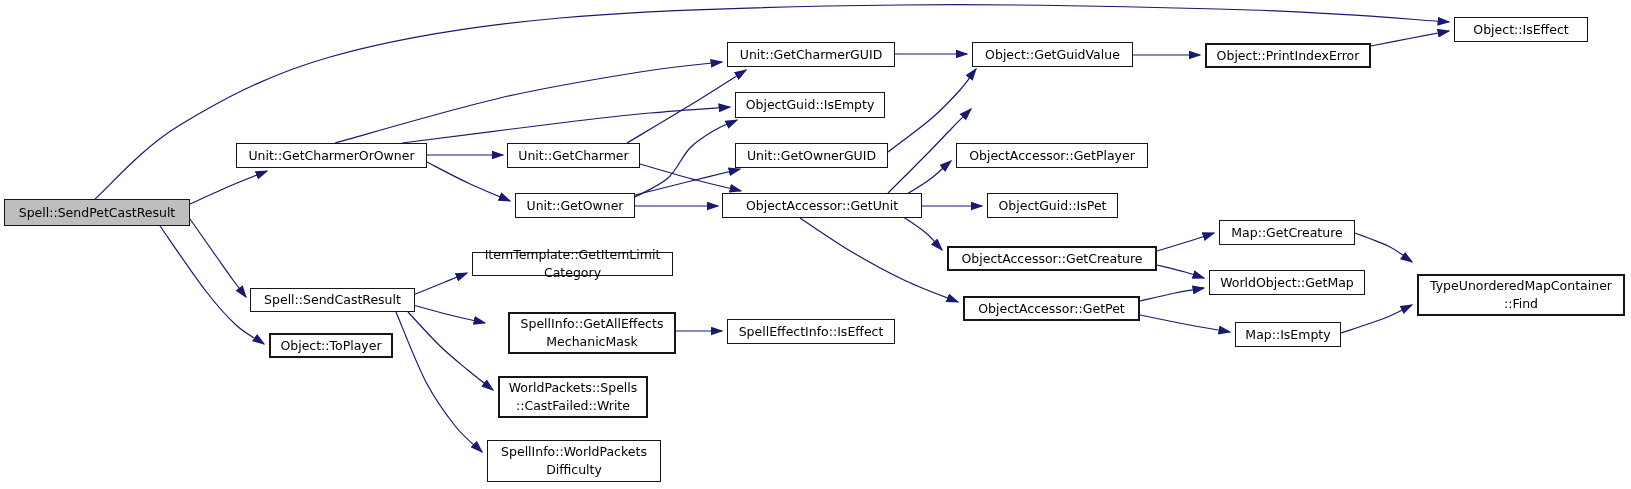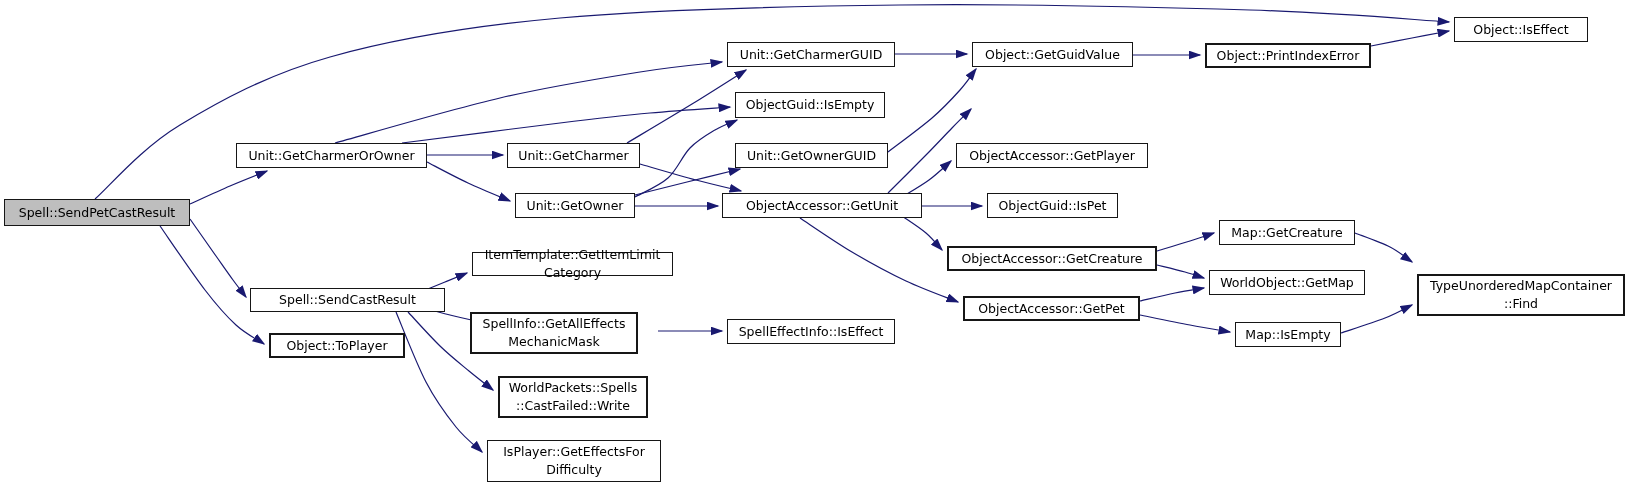--- a/index.html
+++ b/index.html
@@ -131,38 +131,38 @@
     <div class="node" style="left: 1209px; top: 270px; width: 156px; height: 25px;">
       <div>WorldObject::GetMap</div>
     </div>
     <div class="node" style="left: 1235px; top: 322px; width: 106px; height: 25px;">
       <div>Map::IsEmpty</div>
     </div>
     <div class="node bold" style="left: 1417px; top: 262px; width: 208px; height: 42px; margin-top: 12px;">
       <div>TypeUnorderedMapContainer</div>
       <div>::Find</div>
     </div>
-    <div class="node" style="left: 250px; top: 288px; width: 195px; height: 24px;">
+    <div class="node" style="left: 250px; top: 288px; width: 165px; height: 24px;">
       <div>Spell::SendCastResult</div>
     </div>
-    <div class="node bold" style="left: 269px; top: 333px; width: 136px; height: 25px; text-align: center;">
+    <div class="node bold" style="left: 269px; top: 333px; width: 124px; height: 25px; text-align: center;">
       <div>Object::ToPlayer</div>
     </div>
     <div class="node" style="left: 472px; top: 246px; width: 201px; height: 24px; margin-top: 6px;">
       <div>ItemTemplate::GetItemLimit</div>
       <div>Category</div>
     </div>
-    <div class="node bold" style="left: 470px; top: 312px; width: 168px; height: 42px;">
+    <div class="node bold" style="left: 508px; top: 312px; width: 168px; height: 42px;">
       <div>SpellInfo::GetAllEffects</div>
       <div>MechanicMask</div>
     </div>
     <div class="node" style="left: 727px; top: 319px; width: 168px; height: 25px;">
       <div>SpellEffectInfo::IsEffect</div>
     </div>
     <div class="node bold" style="left: 498px; top: 376px; width: 150px; height: 42px; justify-content: center;">
       <div>WorldPackets::Spells</div>
       <div>::CastFailed::Write</div>
     </div>
     <div class="node" style="left: 487px; top: 440px; width: 174px; height: 42px;">
-      <div>IsPlayer::GetEffectsFor</div>
+      <div>SpellInfo::WorldPackets</div>
       <div>Difficulty</div>
     </div>
   </div>
 
 </body></html>

